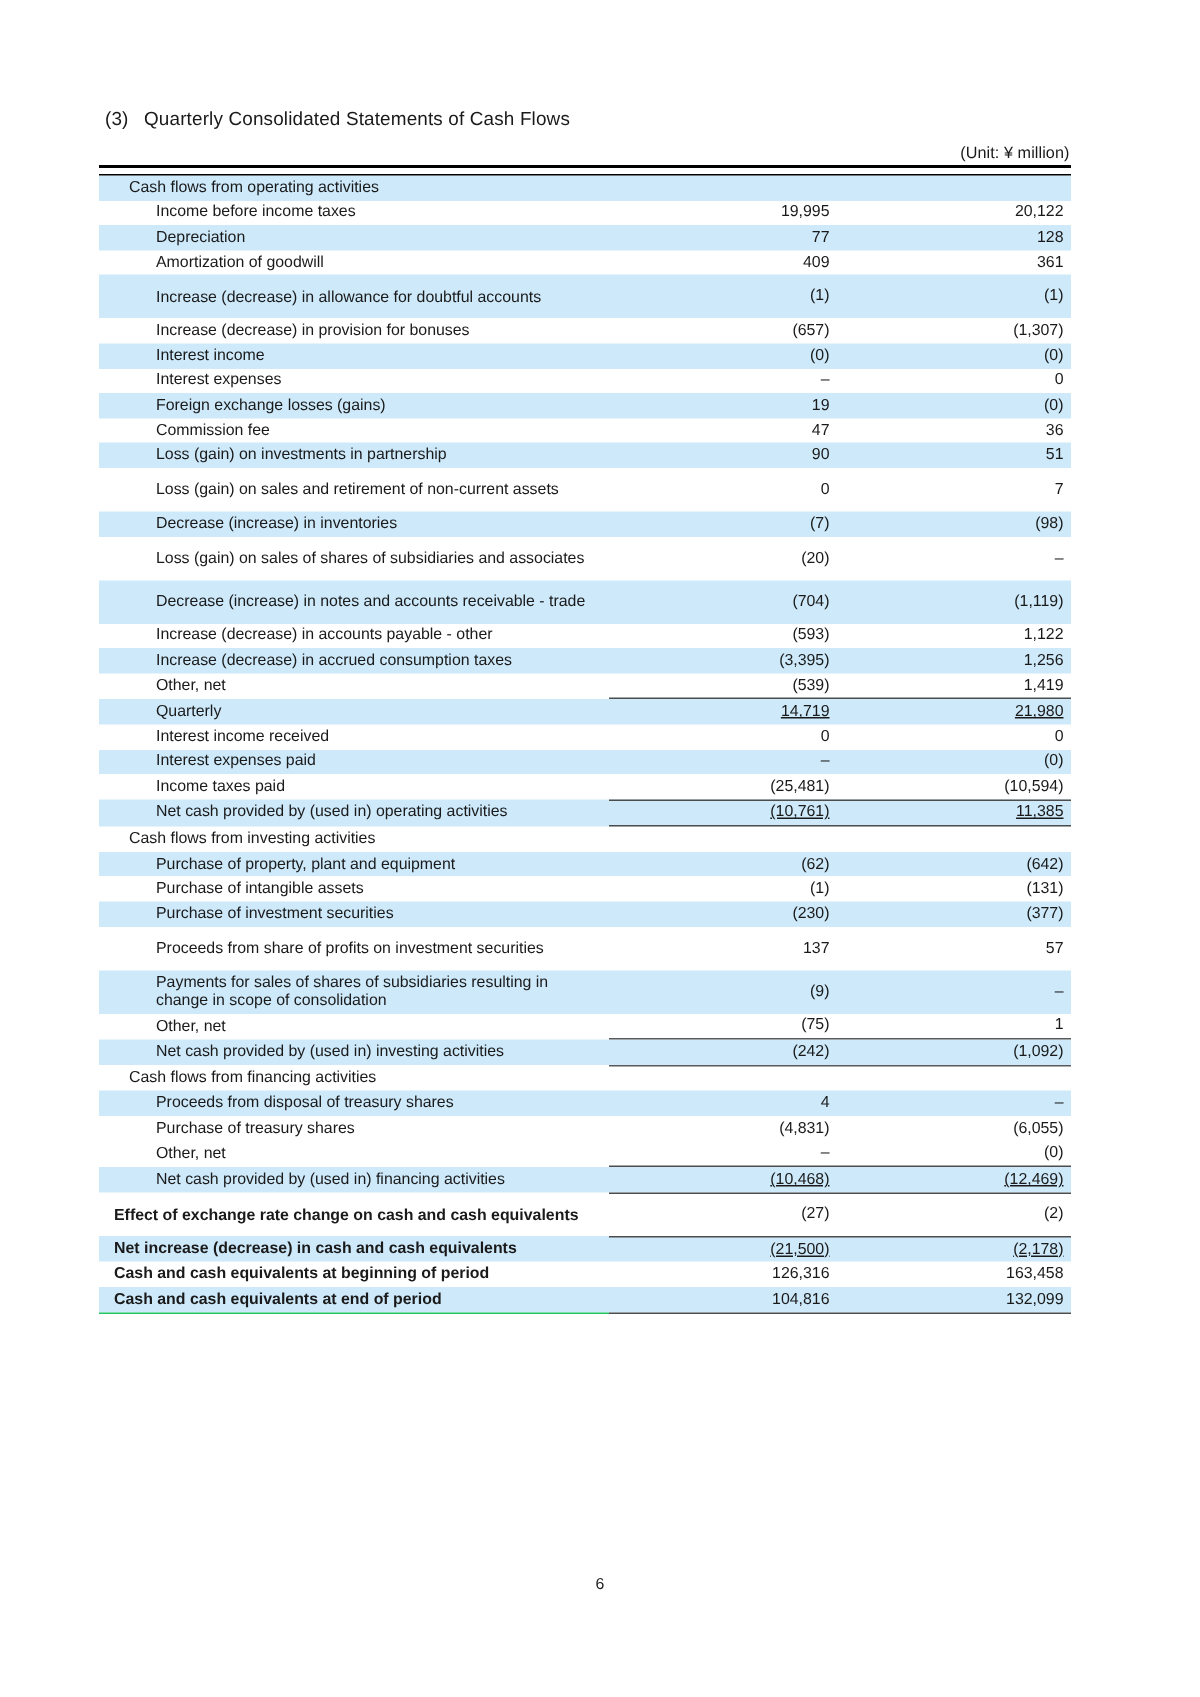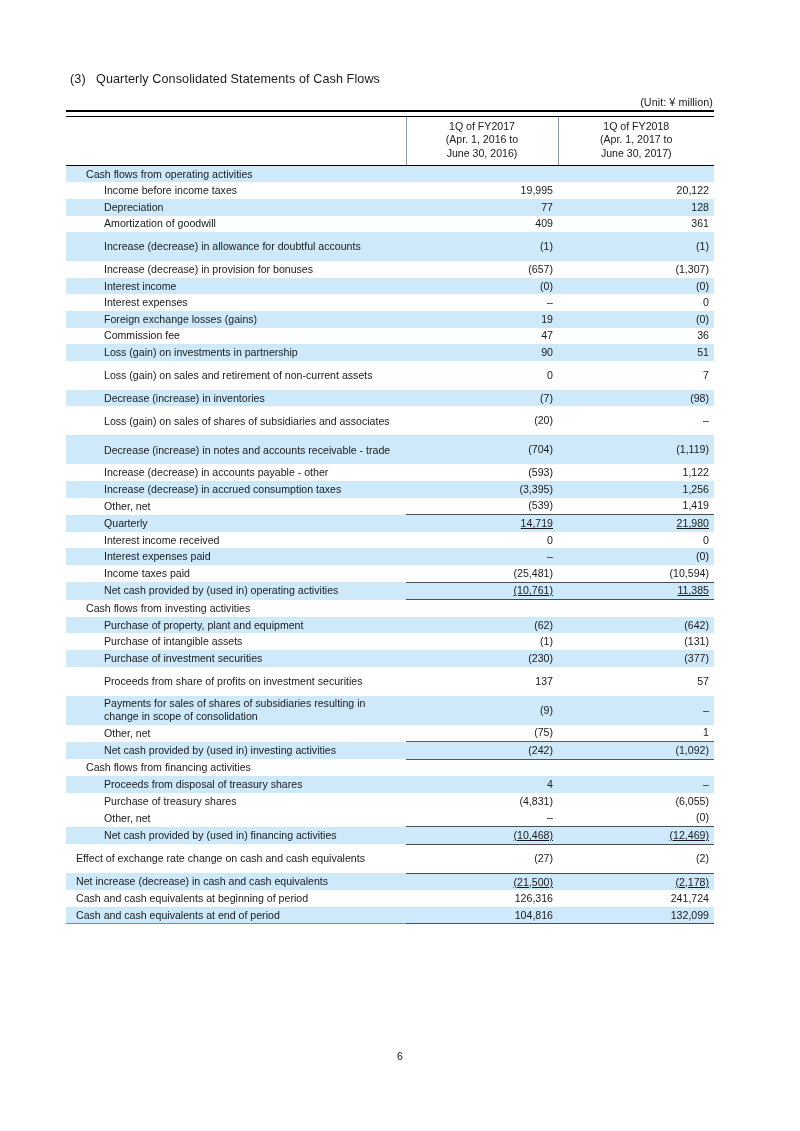--- a/index.html
+++ b/index.html
@@ -88,21 +88,21 @@
   }
   tr.row td.val {
     text-align: right;
     padding-right: 5px;
     white-space: nowrap;
   }
   tr.row.two-line td { height: 27px; }
   tr.row.two-line td.label { line-height: 12.6px; padding: 1px 6px 1px 0; }
 
   .lbl { display: block; }
-  .ind0 { padding-left: 10px; }
+  .ind0 { padding-left: 10px; font-weight: bold; }
   .ind1 { padding-left: 20px; }
   .ind2 { padding-left: 38px; }
 
   
   tr.shade td { background: #cde9fa; }
 
   
   tr.first-body td { border-top: 0.9px solid #9aa6b0; }
 
   
@@ -139,29 +139,20 @@
       <col class="c-label">
         <col class="c-v1">
         <col class="c-v2">
     </colgroup>
     <thead>
       <tr class="head-top">
         <td></td>
           <td></td>
           <td></td>
       </tr>
-      <tr class="head-cols">
-        <td class="blank"></td>
-        <td class="v1">1Q of FY2017
-(Apr. 1, 2016 to
-June 30, 2016)</td>
-        <td class="v2">1Q of FY2018
-(Apr. 1, 2017 to
-June 30, 2017)</td>
-      </tr>
     </thead>
     <tbody id="cf-body">
         <tr class="row shade first-body">
           <td class="label">
             <span class="lbl ind1">Cash flows from operating activities</span>
           </td>
           <td class="val"></td>
           <td class="val"></td>
         </tr>
         <tr class="row">
@@ -421,21 +412,21 @@
             <span class="lbl ind0">Net increase (decrease) in cash and cash equivalents</span>
           </td>
           <td class="val">(21,500)</td>
           <td class="val">(2,178)</td>
         </tr>
         <tr class="row">
           <td class="label">
             <span class="lbl ind0">Cash and cash equivalents at beginning of period</span>
           </td>
           <td class="val">126,316</td>
-          <td class="val">241,724</td>
+          <td class="val">163,458</td>
         </tr>
         <tr class="row shade rule-bottom table-end">
           <td class="label">
             <span class="lbl ind0">Cash and cash equivalents at end of period</span>
           </td>
           <td class="val">104,816</td>
           <td class="val">132,099</td>
         </tr>
       </tbody>
   </table>

